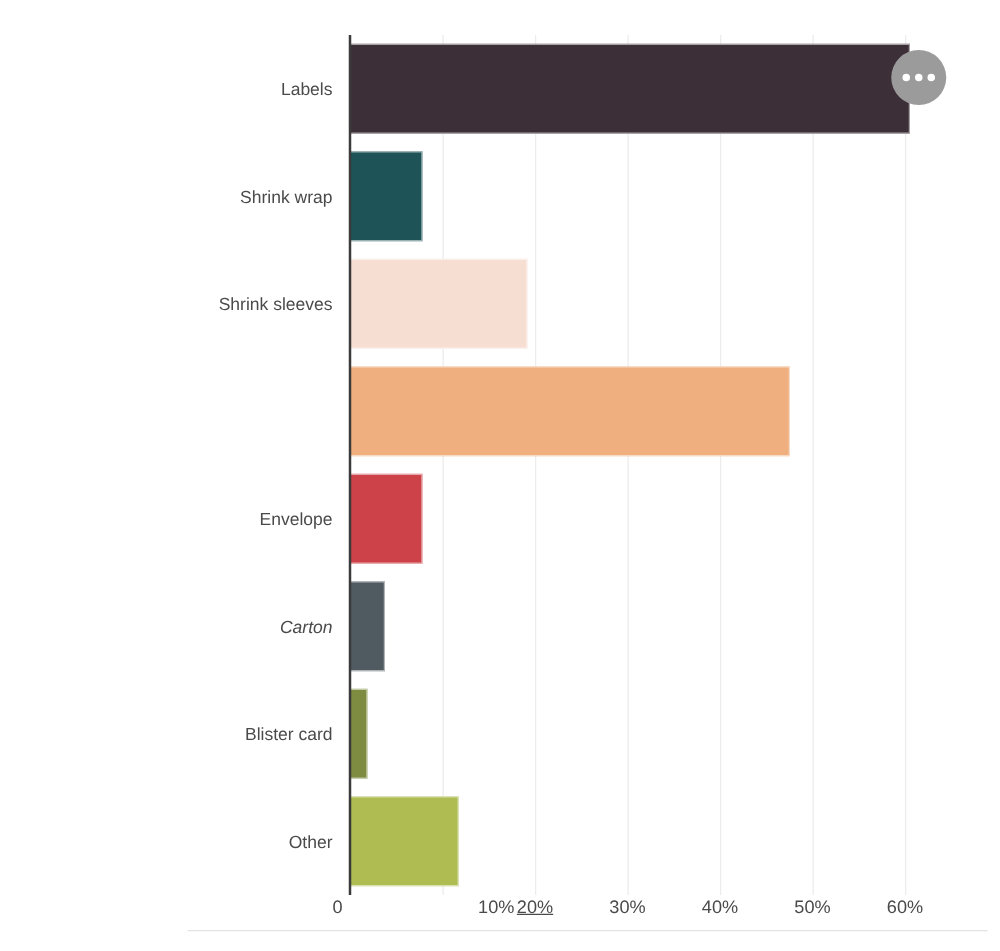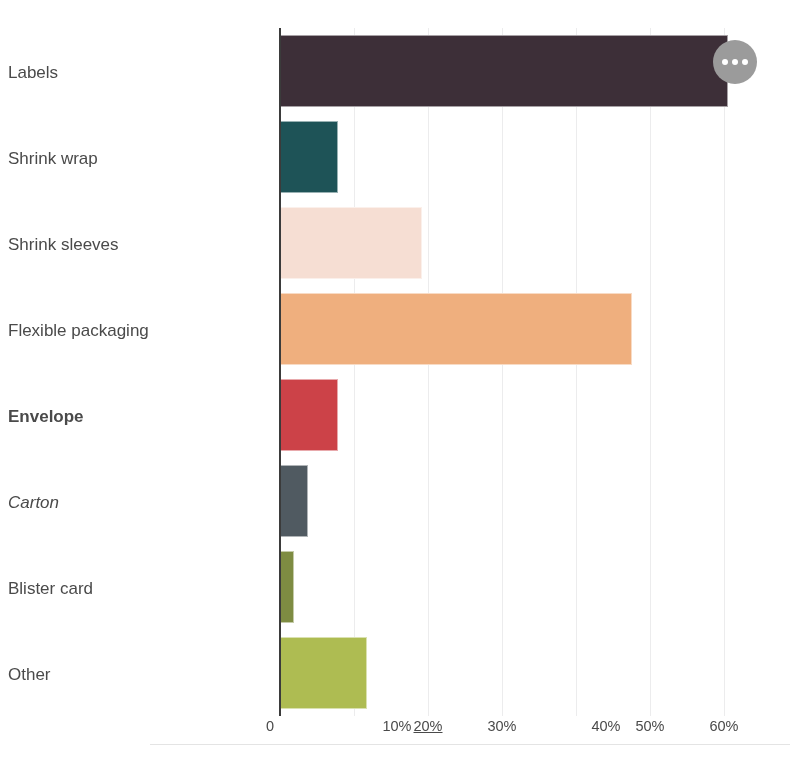--- a/index.html
+++ b/index.html
@@ -61,24 +61,25 @@
   }
   .bar {
     height: 72px;
     border: 1px solid rgba(255,255,255,0.55);
     border-left: none;
   }
 
   
   .cat-label {
     position: absolute;
-    right: 12px;
+    right: 0;
     width: 260px;
+    text-align: right;
     padding-right: 14px;
-    font-size: 17px;
+    font-size: 14px;
     color: #4a4a4a;
     line-height: 1;
     white-space: nowrap;
   }
   #cat-labels {
     position: absolute;
     left: 0;
     top: 28px;
     width: 280px;
     height: 688px;
@@ -178,33 +179,32 @@
           <div class="bar" title="Other: 11.8%" style="width: 87.32px; background: rgb(174, 188, 82);"></div>
         </div>
       </div>
 
     <div id="yaxis-spine"></div>
 
     <div id="cat-labels">
         <div class="cat-label" style="top: 36px;">Labels</div>
         <div class="cat-label" style="top: 122px;">Shrink wrap</div>
         <div class="cat-label" style="top: 208px;">Shrink sleeves</div>
-        <div class="cat-label" style="top: 294px;">Flexible packaging</div>
-        <div class="cat-label" style="top: 380px; font-weight: bold;">Envelope</div>
+        <div class="cat-label" style="top: 380px;">Envelope</div>
         <div class="cat-label" style="top: 466px; font-style: italic;">Carton</div>
         <div class="cat-label" style="top: 552px;">Blister card</div>
         <div class="cat-label" style="top: 638px;">Other</div>
       </div>
 
     <div id="xticks">
         <div class="xtick zero" style="left: 0px;">0</div>
         <div class="xtick" style="left: 74px; margin-left: 43px;">10%</div>
         <div class="xtick" style="left: 148px; text-decoration: underline;">20%</div>
         <div class="xtick" style="left: 222px; text-align: right;">30%</div>
-        <div class="xtick" style="left: 296px; margin-left: 30px;">40%</div>
+        <div class="xtick" style="left: 296px;">40%</div>
         <div class="xtick" style="left: 370px;">50%</div>
         <div class="xtick" style="left: 444px;">60%</div>
       </div>
 
     <div id="bottom-rule"></div>
   </div>
 
   <div id="more-menu">
     <span class="dot"></span>
     <span class="dot"></span>

